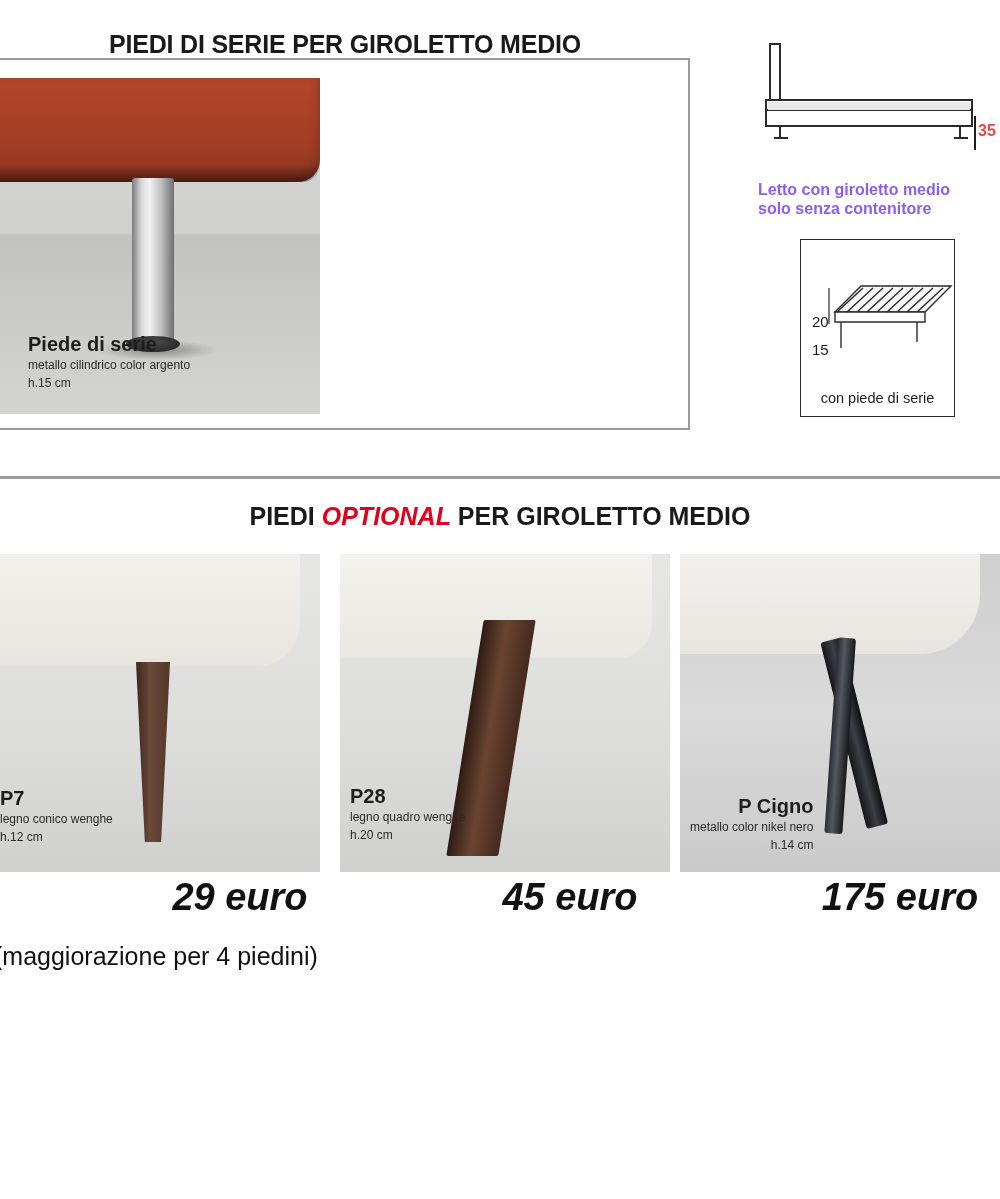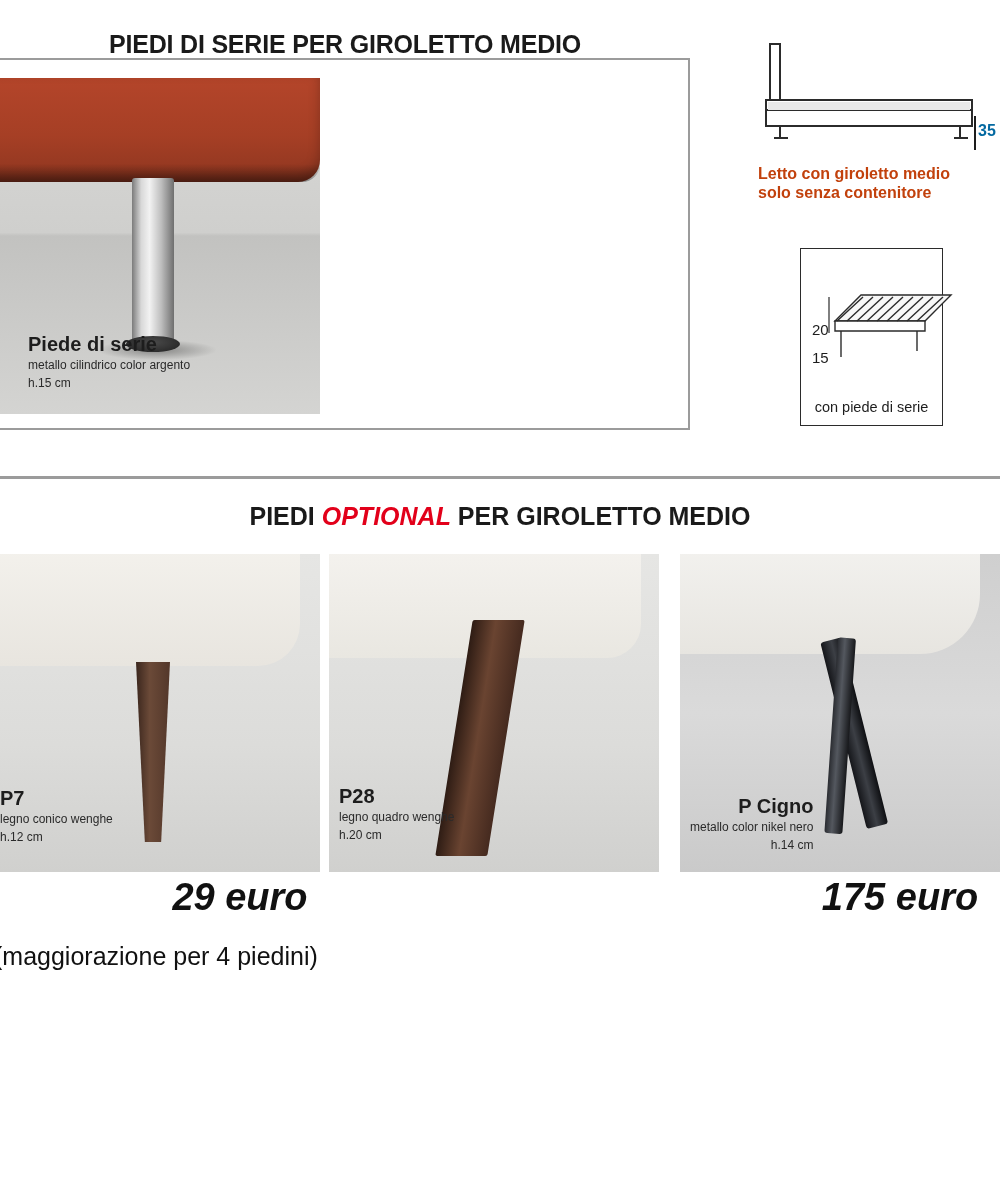--- a/index.html
+++ b/index.html
@@ -129,63 +129,63 @@
     width: 230px;
     height: 118px;
   }
   .bed-diagram svg { display: block; }
   .dim-35 {
     position: absolute;
     left: 978px;
     top: 78px;
     font-size: 16px;
     font-weight: bold;
-    color: #0369a1;
+    color: #ef4444;
   }
   .dim-35-bar {
     position: absolute;
     left: 974px;
     top: 72px;
     width: 2px;
     height: 34px;
     background: #1d1d1d;
   }
   .bed-caption {
     position: absolute;
     left: 758px;
-    top: 120px;
+    top: 136px;
     width: 240px;
     font-size: 16px;
     font-weight: bold;
     line-height: 19px;
-    color: #c2410c;
+    color: #8b5cf6;
   }
 
   .frame-box {
     position: absolute;
     left: 800px;
-    top: 204px;
-    width: 143px;
+    top: 195px;
+    width: 155px;
     height: 178px;
     border: 1.5px solid #2b2b2b;
     background: #fff;
     padding-left: 20px;
   }
   .frame-box .fb-caption {
     position: absolute;
     left: 0; right: 0;
     bottom: 10px;
     text-align: center;
     font-size: 14.5px;
     color: #1d1d1d;
   }
   .frame-nums {
     position: absolute;
     left: 812px;
-    top: 272px;
+    top: 264px;
     font-size: 15px;
     color: #1d1d1d;
     line-height: 28px;
   }
 
   
   .divider {
     position: absolute;
     left: -10px;
     top: 432px;
@@ -244,21 +244,21 @@
     position: absolute;
     left: 146px; top: 108px;
     width: 34px; height: 180px;
     background: linear-gradient(90deg,#3a261d 0%,#6b4a38 40%,#53372a 100%);
     clip-path: polygon(0% 0%, 100% 0%, 74% 100%, 26% 100%);
     border-radius: 0 0 6px 6px;
   }
   #card1 .cap { bottom: 26px; }
 
   
-  #card2 { left: 329px; }
+  #card2 { left: 340px; }
   #card2 .body {
     left: 0px; top: -4px; width: 312px; height: 108px;
     border-bottom-right-radius: 34px;
     background: linear-gradient(180deg,#f4f2ee 0%,#e9e7e1 100%);
   }
   .leg-p28 {
     position: absolute;
     left: 125px; top: 66px;
     width: 52px; height: 236px;
     background: linear-gradient(90deg,#2e1c14 0%,#6a4431 45%,#452a1f 100%);
@@ -391,20 +391,21 @@
   <div class="card" id="card2">
     <div class="bg"></div>
     <div class="body"></div>
     <div class="leg-p28"></div>
     <div class="cap">
       <div class="cap-title">P28</div>
       <div class="cap-line">legno quadro wenghe</div>
       <div class="cap-line">h.20 cm</div>
     </div>
   </div>
+  <div class="price" style="left:460px; width:220px;">45 euro</div>
 
   <div class="card" id="card3">
     <div class="bg"></div>
     <div class="body"></div>
     <div class="leg-cigno-a"></div>
     <div class="leg-cigno-b"></div>
     <div class="cap">
       <div class="cap-title">P Cigno</div>
       <div class="cap-line">metallo color nikel nero</div>
       <div class="cap-line">h.14 cm</div>

